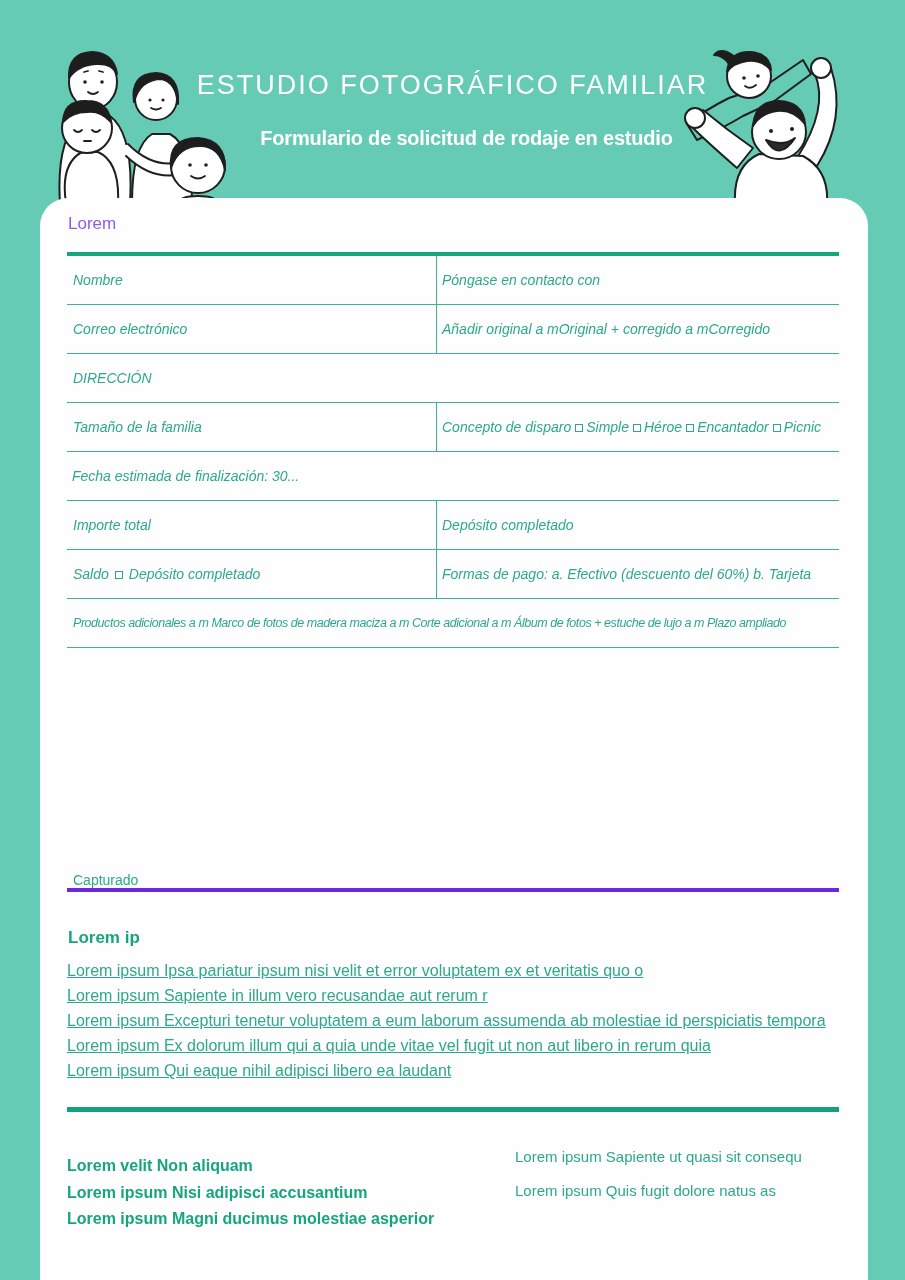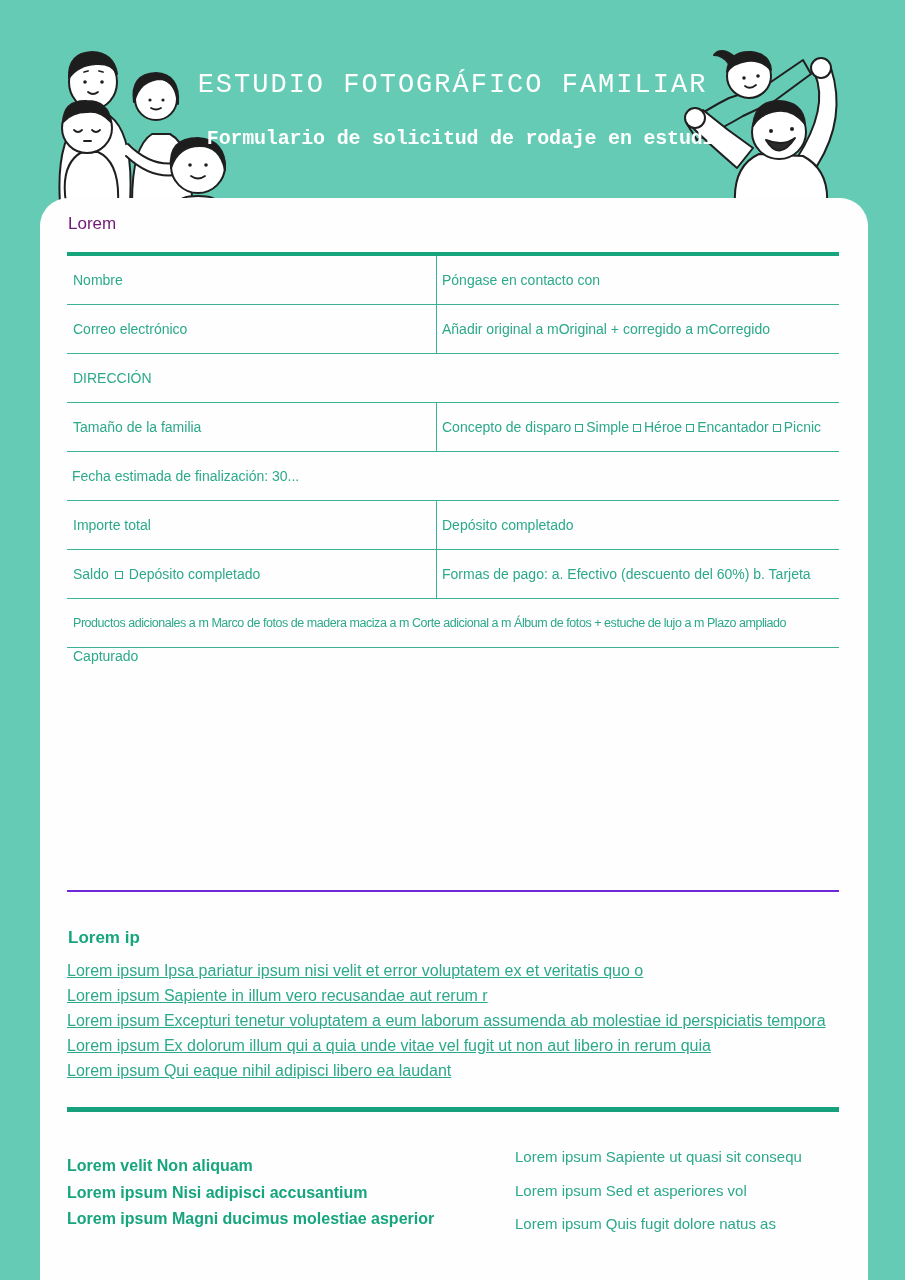--- a/index.html
+++ b/index.html
@@ -5,21 +5,21 @@
   * { box-sizing: border-box; margin: 0; padding: 0; }
   html, body {
     width: 905px; height: 1280px;
     overflow: hidden;
     font-family: "Liberation Sans", sans-serif;
     background: #65CBB4;
   }
   .stage { position: relative; width: 905px; height: 1280px; }
 
   
-  .header { position: absolute; inset: 0 0 auto 0; height: 176px; font-family: Liberation Mono, monospace; }
+  .header { position: absolute; inset: 0 0 auto 0; height: 176px; }
   .illustration { position: absolute; pointer-events: none; }
   .illo-left  { left: 40px;  top: 46px; }
   .illo-right { left: 677px; top: 46px; }
   .title {
     position: absolute; left: 0; right: 0; top: 70px;
     text-align: center; color: #ffffff;
     font-size: 27px; font-weight: 300; letter-spacing: 2px;
   }
   .subtitle {
     position: absolute; left: 0; right: 0; top: 127px;
@@ -29,38 +29,38 @@
 
   
   .card {
     position: absolute; left: 40px; top: 198px;
     width: 828px; height: 1082px;
     background: #fefefe;
     border-radius: 28px 28px 0 0;
   }
   .section-title {
     position: absolute; left: 28px; top: 16px;
-    font-size: 17px; color: #701a75; font-weight: 500;
+    font-size: 17px; color: #8b5cf6; font-weight: 500;
   }
 
   
   .form-table {
     position: absolute; left: 27px; top: 54px; width: 772px;
     border-top: 4px solid #17A57E;
     color: #2CA98A; font-size: 14px;
   }
-  .row { display: flex; align-items: stretch; border-bottom: 1px solid #3CB295; height: 49px; }
+  .row { display: flex; align-items: stretch; border-bottom: 1px solid #3CB295; height: 49px; font-style: italic; }
   .cell { display: flex; align-items: center; white-space: nowrap; overflow: hidden; }
   .cell-left  { width: 370px; padding-left: 6px; border-right: 1px solid #3CB295; }
   .cell-right { flex: 1; padding-left: 5px; }
   .cell-full  { width: 100%; padding-left: 6px; }
   .row-products { font-size: 12.5px; letter-spacing: -0.45px; }
   .row-capture {
-    height: 244px; border-bottom: 2px solid #6d28d9;
-    display: flex; align-items: flex-start; padding-left: 6px;
+    height: 244px; border-bottom: 4px solid #6d28d9;
+    display: flex; align-items: flex-end; padding-left: 6px;
   }
   .cb {
     display: inline-block; width: 8px; height: 8px;
     border: 1.4px solid #2CA98A; margin-right: 3px;
     position: relative; top: 0.5px; flex: none;
   }
   .opt { margin-left: 4px; display: inline-flex; align-items: center; }
   .cb-solo { margin: 0 6px; }
 
   
@@ -248,18 +248,17 @@
 
     <div class="divider-thick"></div>
 
     <ul class="footer-left">
       <li>Lorem velit Non aliquam</li>
       <li>Lorem ipsum Nisi adipisci accusantium</li>
       <li>Lorem ipsum Magni ducimus molestiae asperior</li>
     </ul>
     <ul class="footer-right">
       <li>Lorem ipsum Sapiente ut quasi sit consequ</li>
-      <li>Lorem ipsum Sed et asperiores vol</li>
       <li>Lorem ipsum Quis fugit dolore natus as</li>
     </ul>
 
   </div>
 </div>
 
 </body></html>

